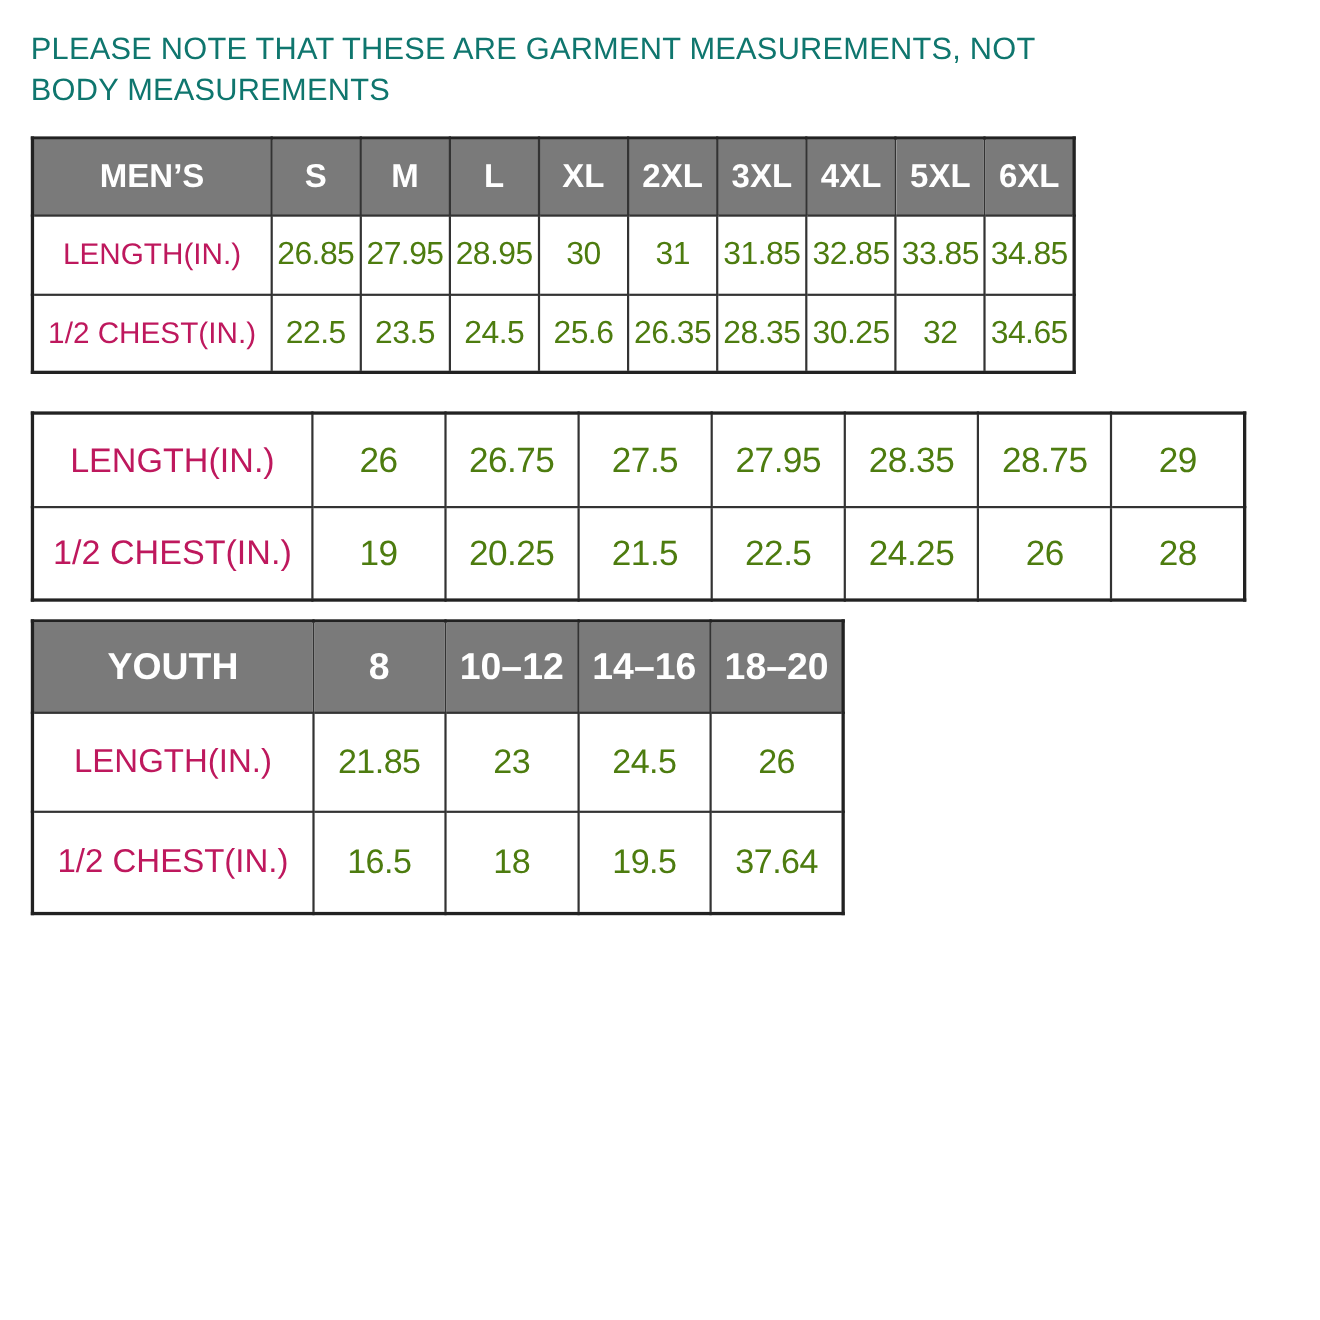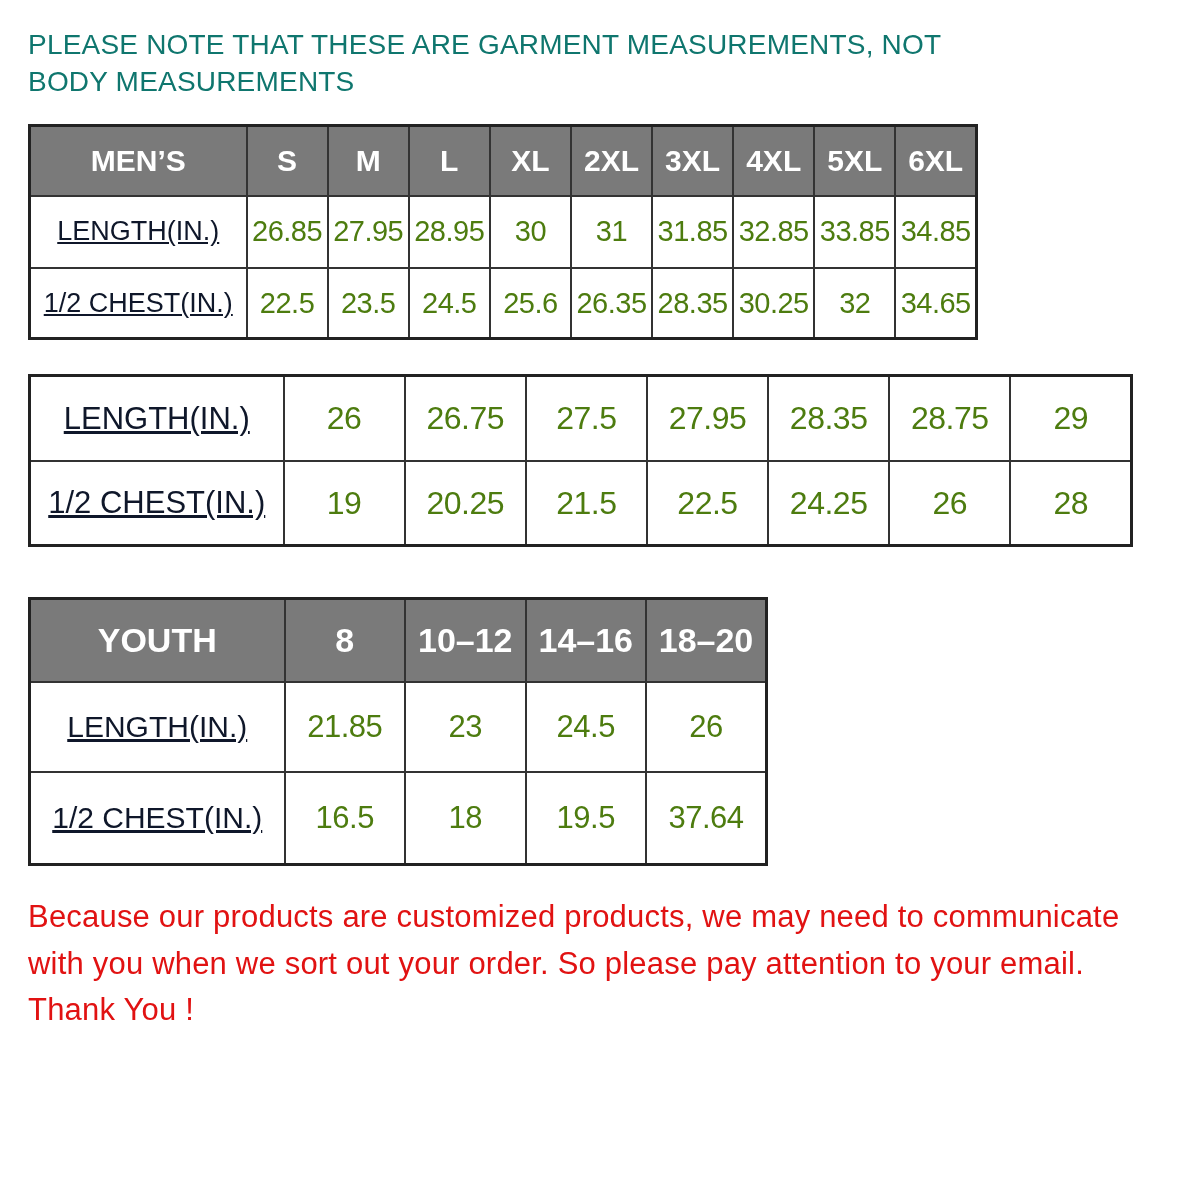--- a/index.html
+++ b/index.html
@@ -47,21 +47,21 @@
     text-align: center;
     vertical-align: middle;
     padding: 0;
     overflow: hidden;
   }
   table.size-table th {
     background: #7a7a7a;
     color: #ffffff;
     font-weight: bold;
   }
-  td.label { color: #0f172a; text-decoration: underline; }
+  td.label { color: #be185d; }
   td.num   { color: #4d7c0f; letter-spacing: -0.5px; font-stretch: condensed; }
 
   
   .mens { width: 950px; margin-top: 24px; }
   .mens tr.head   { height: 70px; }
   .mens tr.r1     { height: 72px; }
   .mens tr.r2     { height: 71px; }
   .mens th        { font-size: 30px; }
   .mens td.label  { font-size: 27px; }
   .mens td.num    { font-size: 29px; }
@@ -69,21 +69,21 @@
   
   .womens { width: 1105px; margin-top: 34px; }
   .womens tr.head  { height: 85px; }
   .womens tr.r1    { height: 85px; }
   .womens tr.r2    { height: 85px; }
   .womens th       { font-size: 35px; }
   .womens td.label { font-size: 31px; }
   .womens td.num   { font-size: 32px; }
 
   
-  .youth { width: 740px; margin-top: 50px; }
+  .youth { width: 740px; margin-top: 16px; }
   .youth tr.head  { height: 83px; }
   .youth tr.r1    { height: 90px; }
   .youth tr.r2    { height: 93px; }
   .youth th       { font-size: 34px; }
   .youth td.label { font-size: 30px; }
   .youth td.num   { font-size: 31px; }
 
   
   .footer-note {
     margin-top: 28px;
@@ -216,15 +216,14 @@
     <tr class="r2">
       <td class="label">1/2 CHEST(IN.)</td>
       <td class="num">16.5</td>
       <td class="num">18</td>
       <td class="num">19.5</td>
       <td class="num">37.64</td>
     </tr>
   </tbody>
     </table>
 
-  <div class="footer-note">Because our products are customized products, we may need to communicate with you when we sort out your order. So please pay attention to your email. Thank You !</div>
 
 </div>
 
 </body></html>

